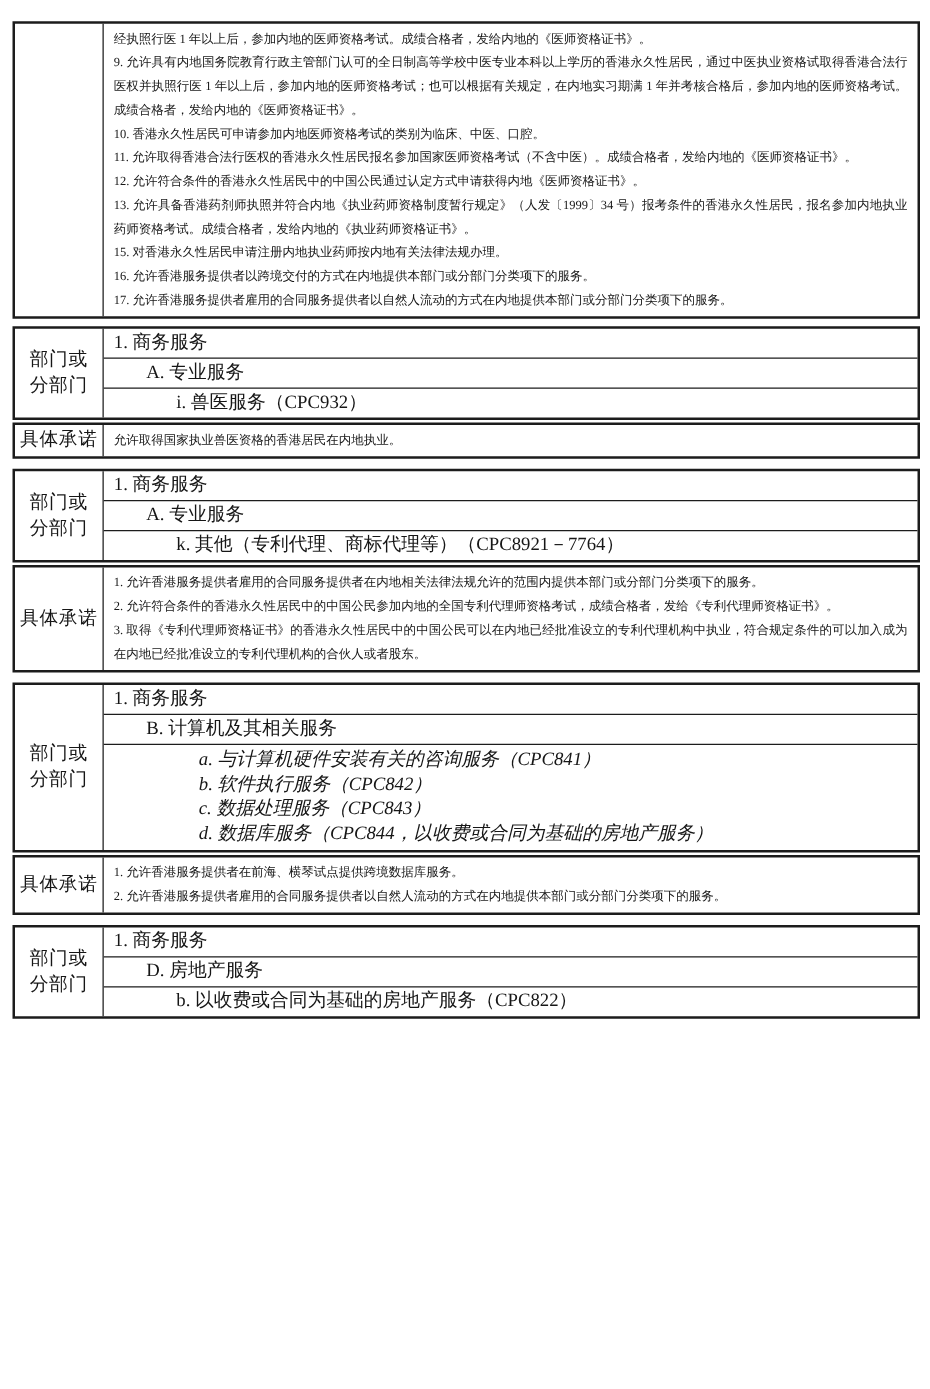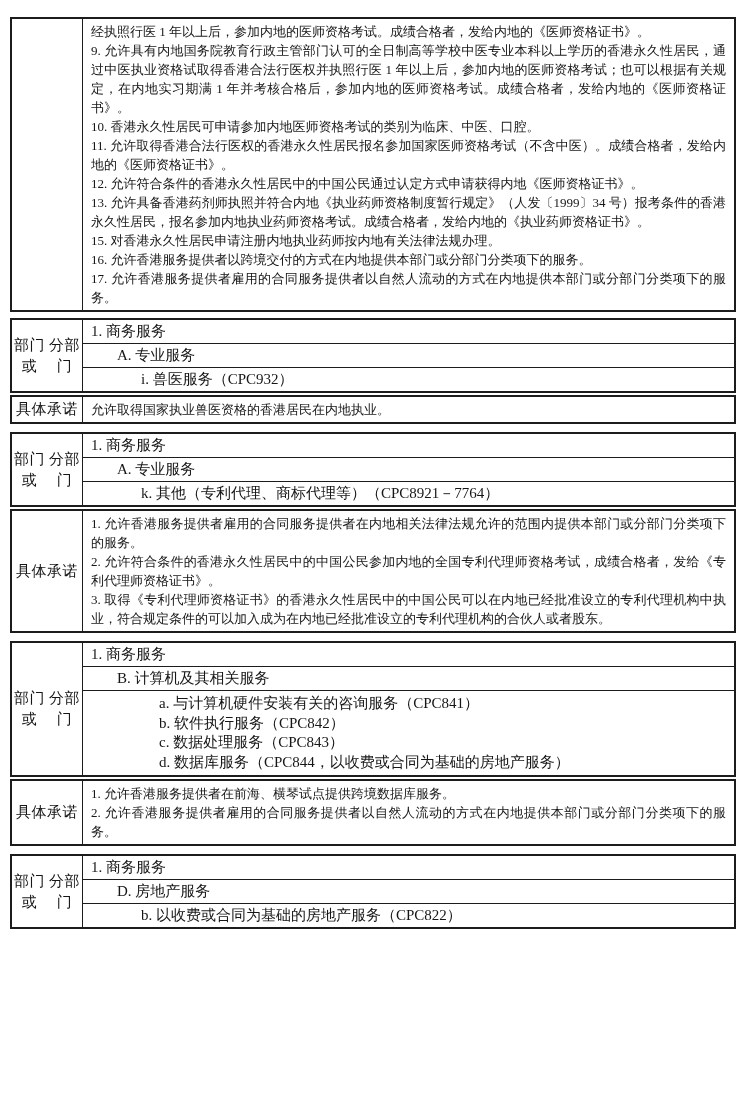--- a/index.html
+++ b/index.html
@@ -10,37 +10,37 @@
   .page{position:relative;width:744px;height:1111px;background:#ffffff;}
   .doc{position:absolute;left:10px;top:17px;width:726px;}
   .block{
     display:flex;border:2px solid #1c1c1c;background:#ffffff;box-sizing:border-box;
   }
   .mb-cont{margin-bottom:6px;}
   .mb-sm{margin-bottom:2px;}
   .mb-lg{margin-bottom:8px;}
   .label-cell{
     flex:0 0 70px;border-right:1px solid #1c1c1c;
-    display:flex;align-items:center;justify-content:center;
+    display:flex;flex-direction:column;align-items:center;justify-content:center;
     font-size:15px;line-height:21px;text-align:center;letter-spacing:0.5px;
   }
   .content-cell{flex:1;min-width:0;}
   .sub-row{
     height:23px;line-height:23px;font-size:15px;
     border-bottom:1px solid #1c1c1c;white-space:nowrap;overflow:hidden;
   }
   .sub-row:last-child{border-bottom:none;}
   .lvl1{padding-left:8px;}
   .lvl2{padding-left:34px;}
   .lvl3{padding-left:58px;}
-  .list-cell{padding:3px 8px 3px 0;}
+  .list-cell{padding:3px 8px 3px 0;font-style:italic;}
   .list-line{font-size:15px;line-height:19.5px;padding-left:76px;white-space:nowrap;overflow:hidden;}
   .para-cell{padding:3px 8px 3px 8px;}
   .para{
-    font-size:13px;line-height:19px;text-align:justify;
+    font-size:10px;line-height:19px;text-align:justify;
     text-justify:inter-ideograph;word-break:break-all;
   }
 </style>
 </head>
 <body>
 
 <div class="page">
   <div class="doc">
 
     <div class="block mb-cont">

